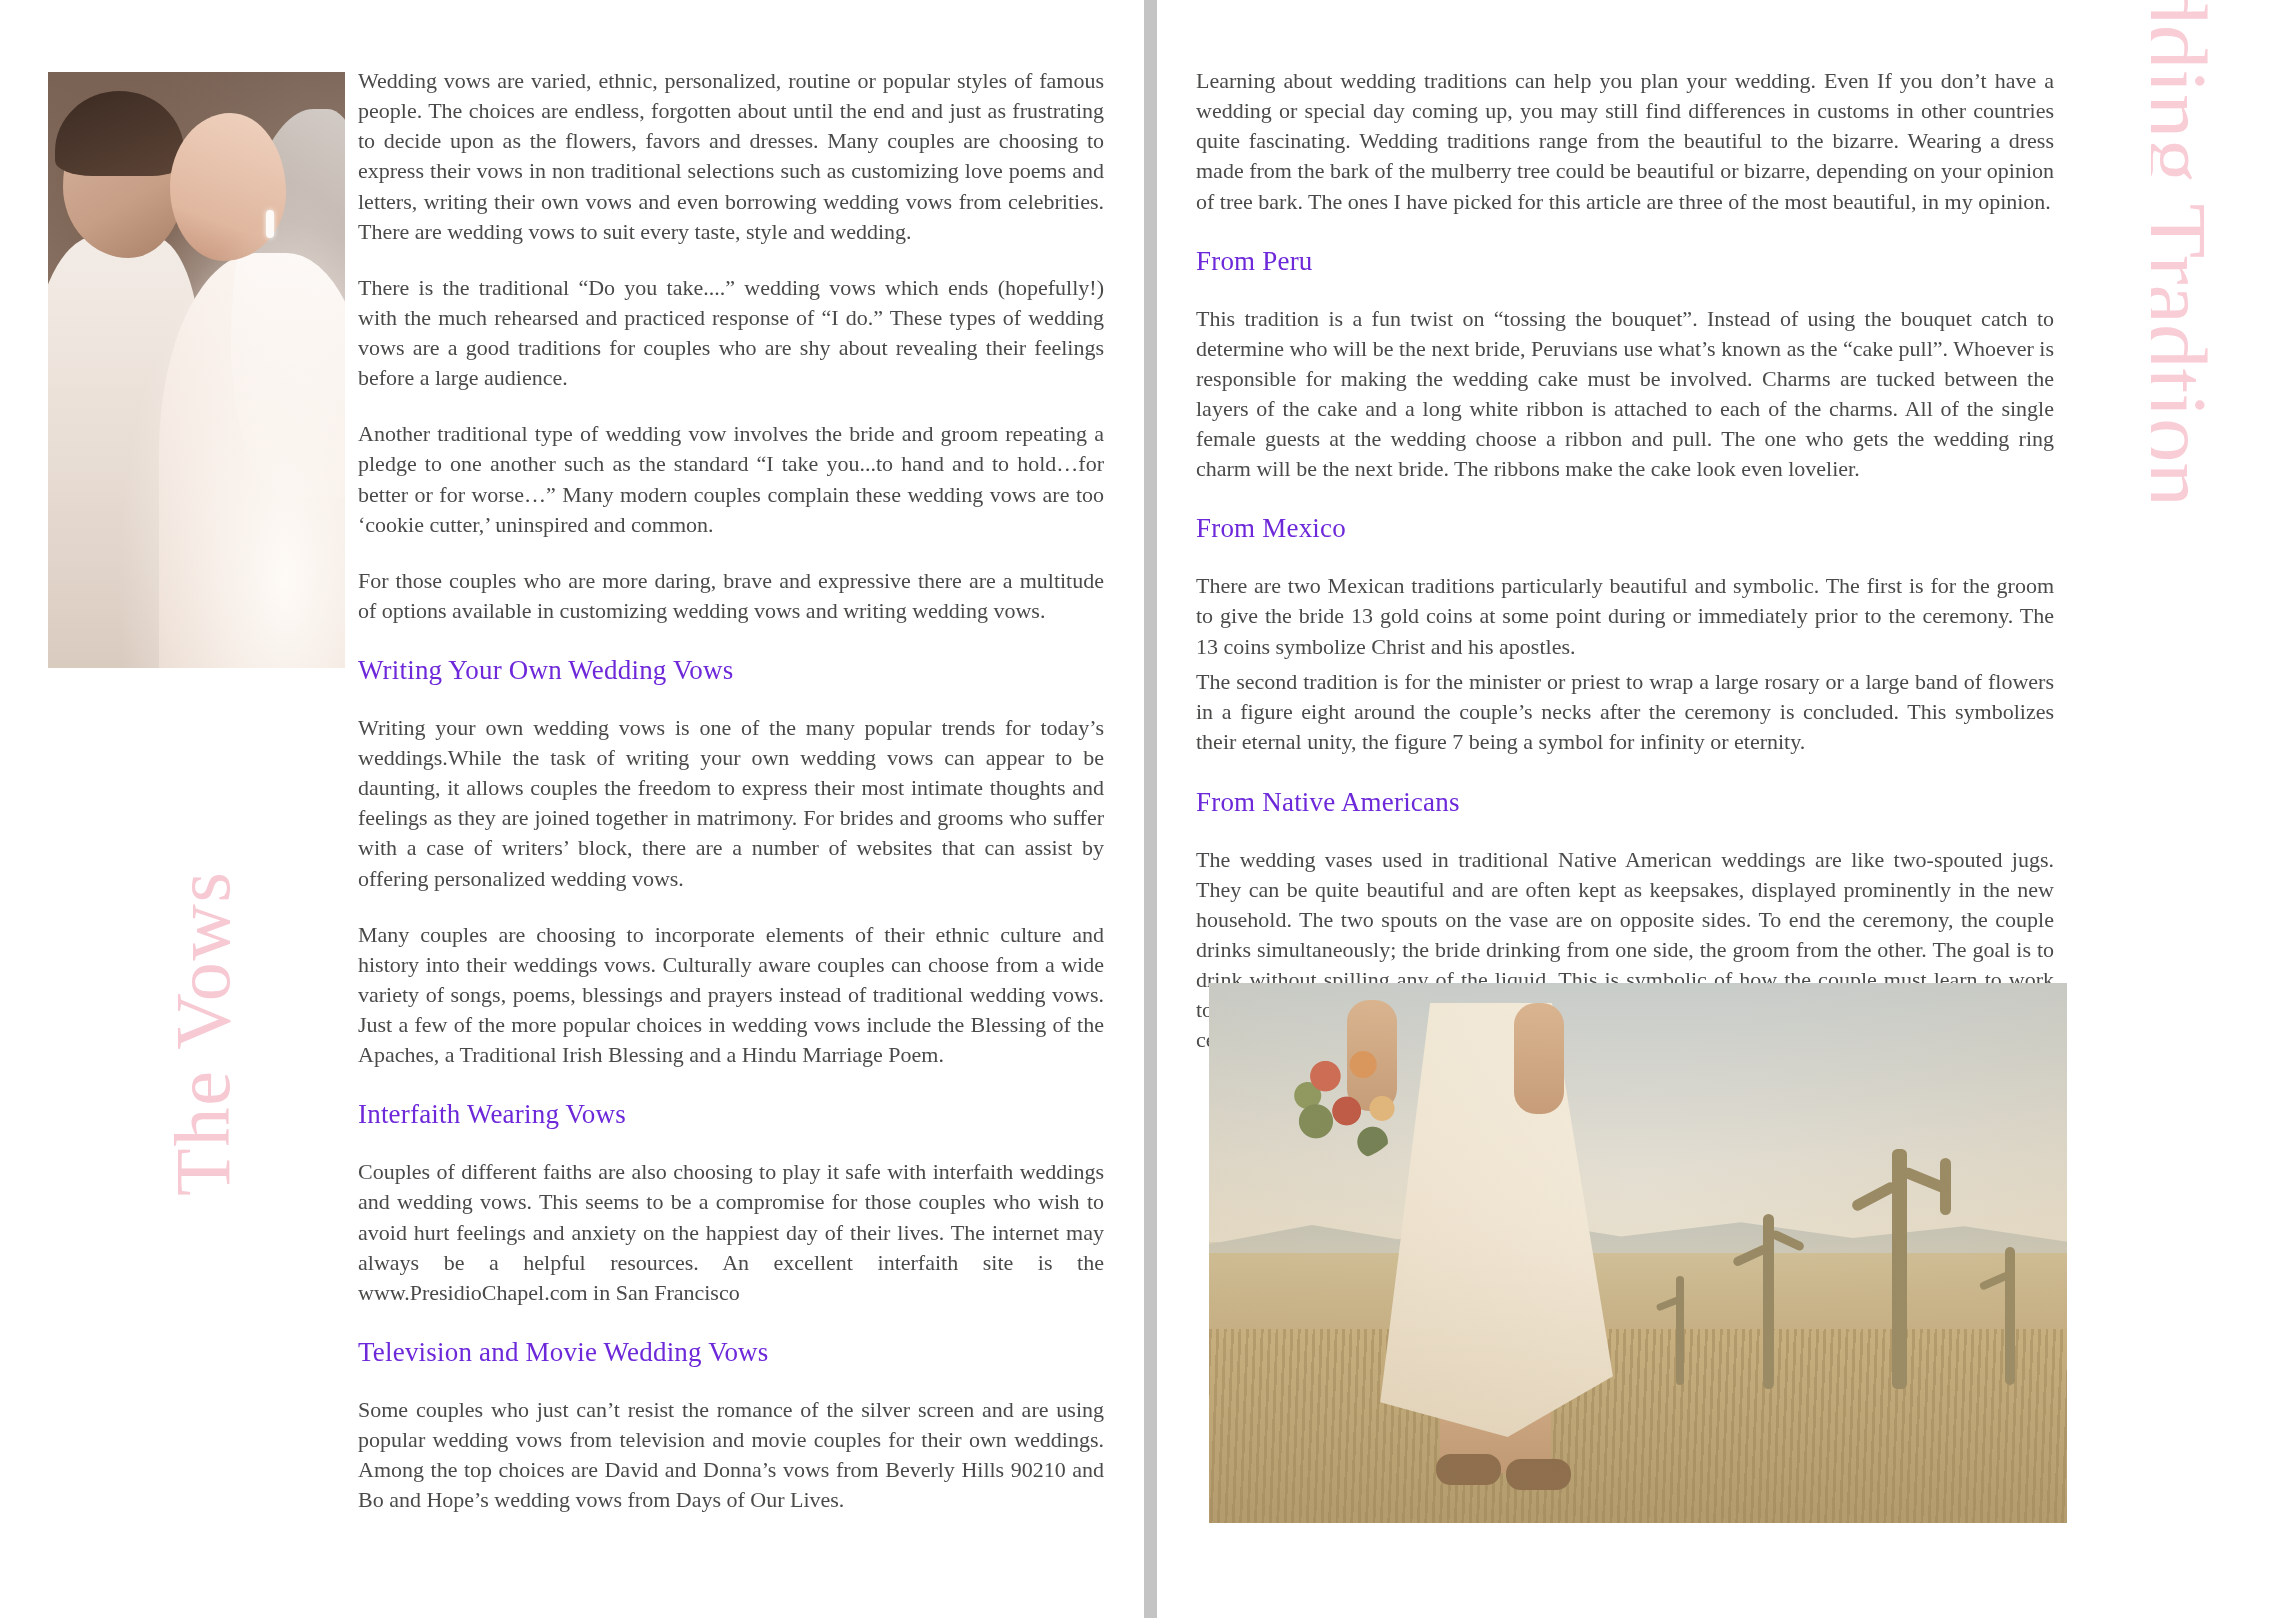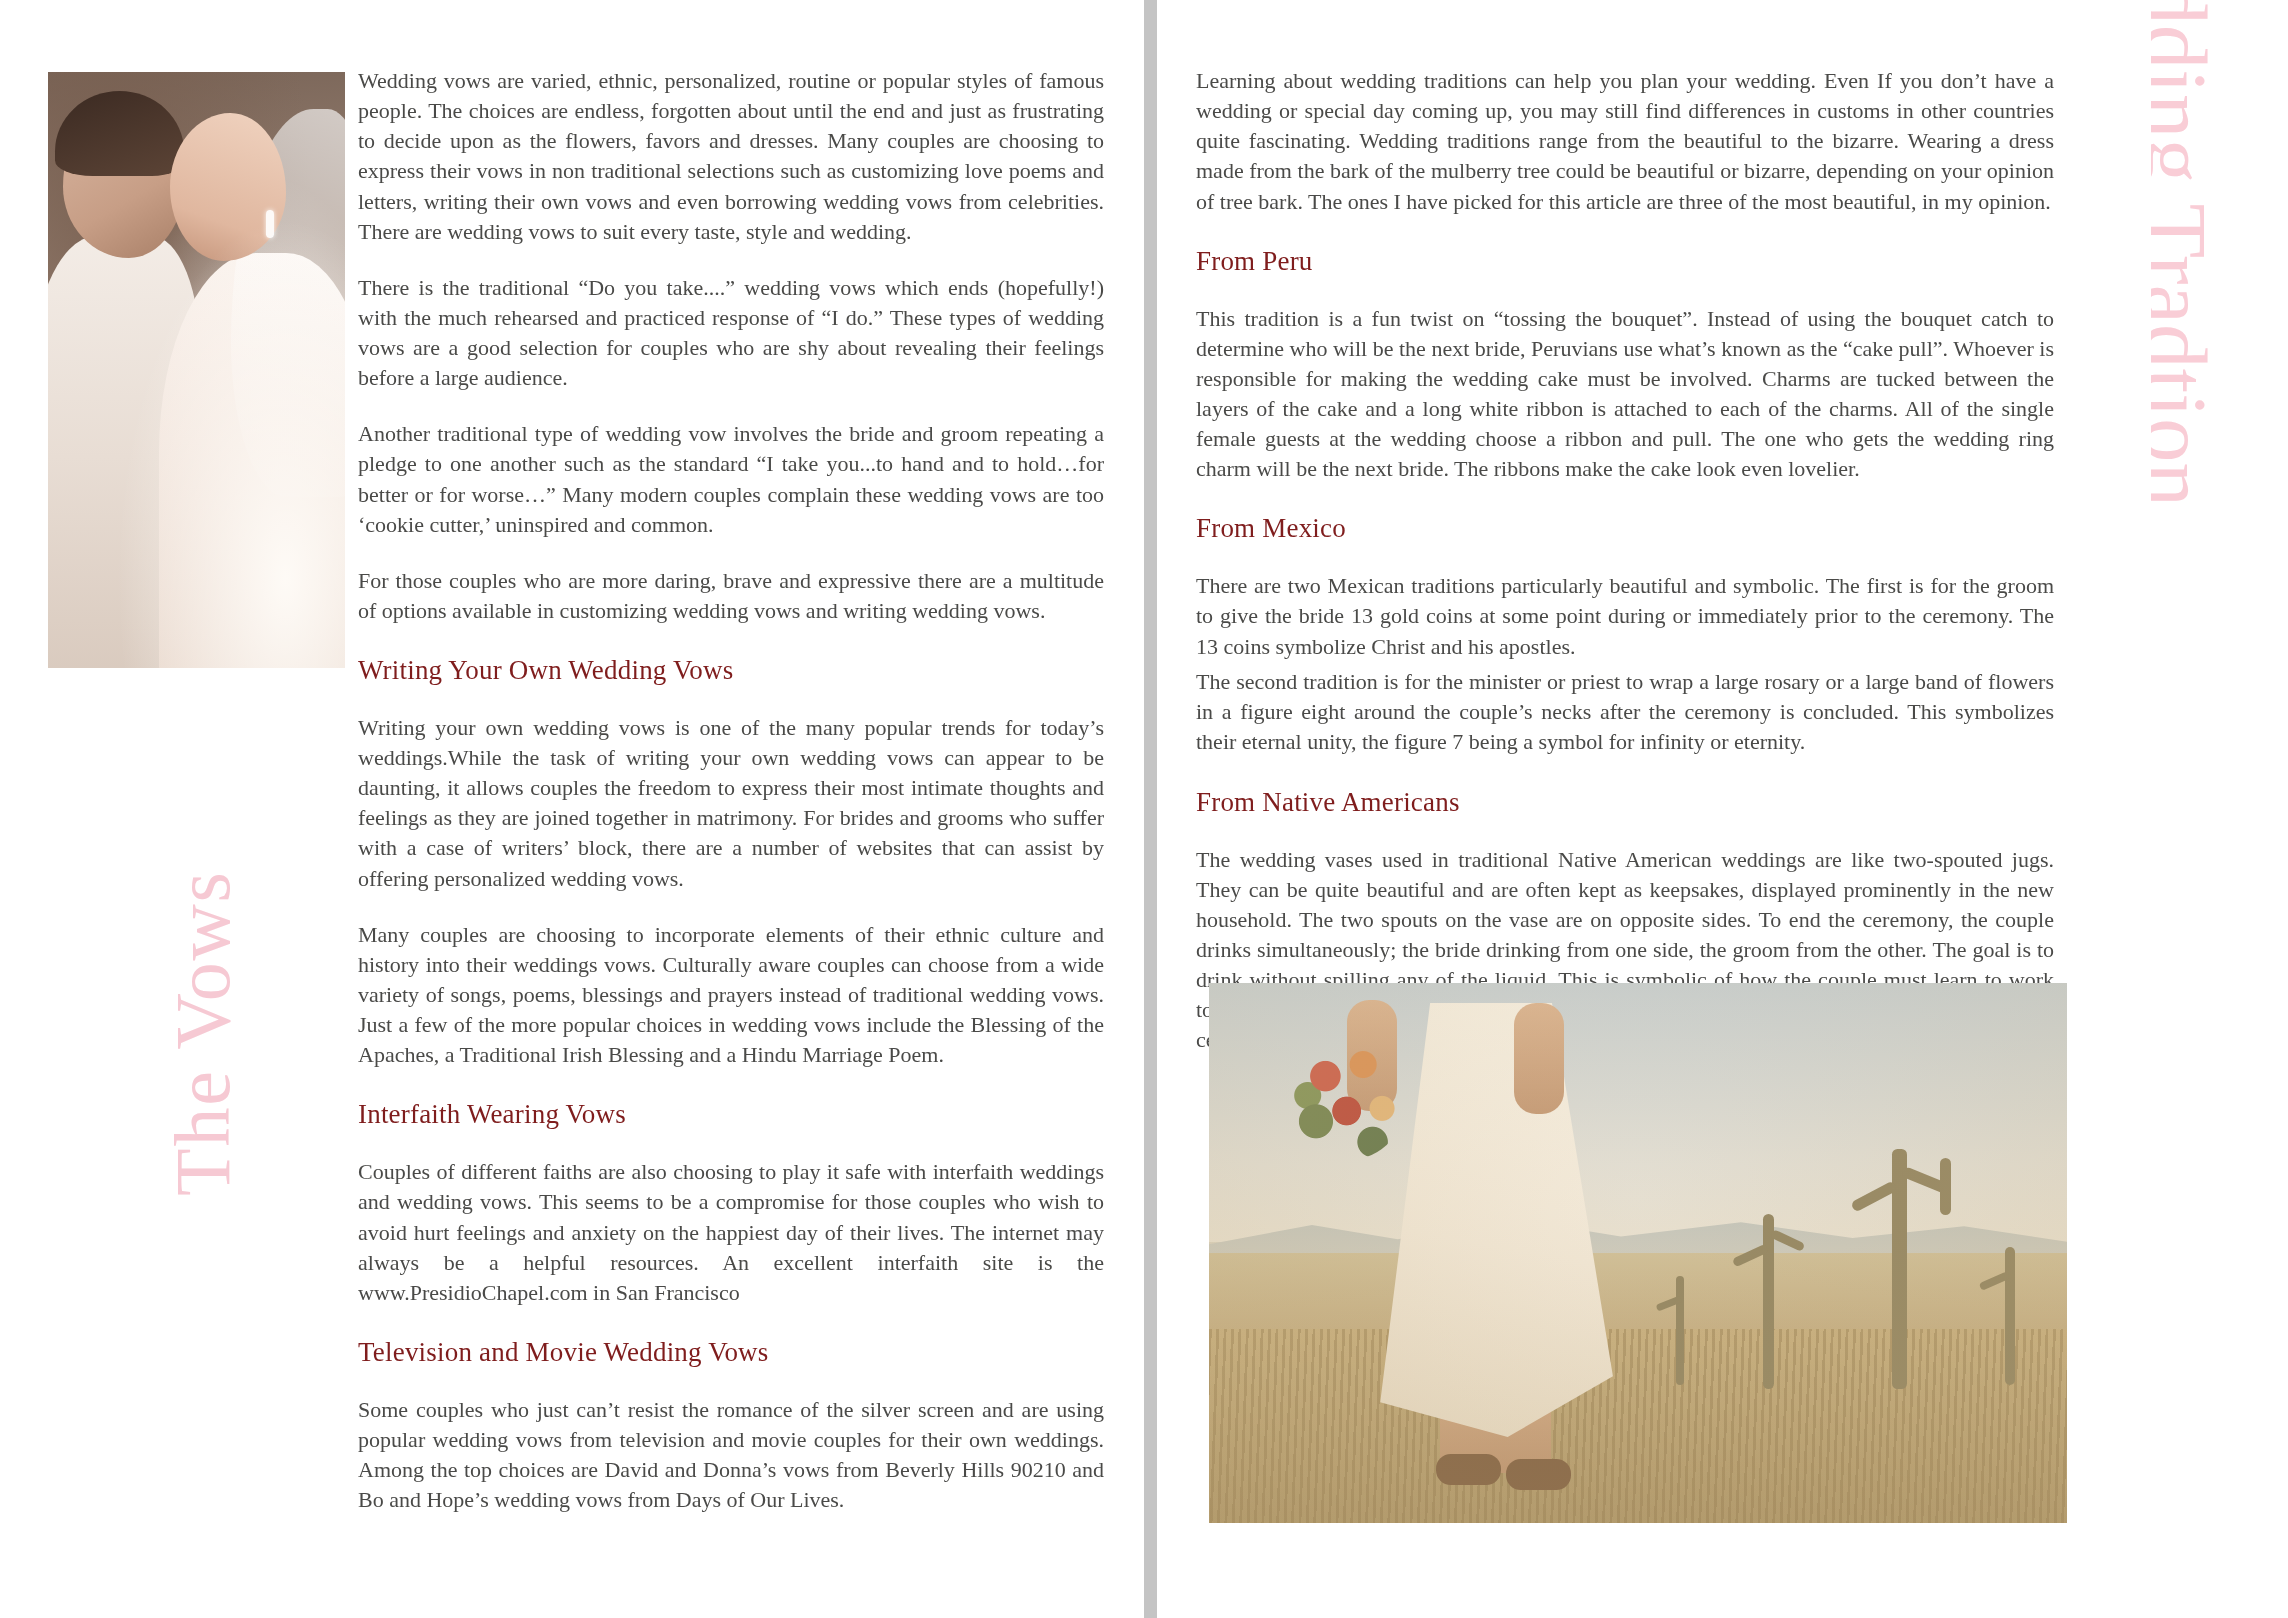--- a/index.html
+++ b/index.html
@@ -144,21 +144,21 @@
     text-align: justify;
   }
   p.body {
     margin: 0 0 26px 0;
   }
   p.body.tight { margin-bottom: 5.5px; }
   h2.section {
     margin: 18.5px 0 24px 0;
     font-weight: normal;
     font-size: 27px;
-    color: #7f1d1d;
+    color: #6d28d9;
     letter-spacing: 0.2px;
     text-align: left;
   }
   .side-title-right-wrap {
     position: absolute;
     right: 0px;
     top: 0px;
     width: 138px;
     height: 1619px;
     overflow: hidden;
@@ -277,21 +277,21 @@
       <div class="bride-head"></div>
       <div class="bride-hair"></div>
       <div class="earring"></div>
       <div class="glow"></div>
     </div>
 
     <div class="side-title-left">The Vows</div>
 
     <div class="col-left">
       <p class="body">Wedding vows are varied, ethnic, personalized, routine or popular styles of famous people. The choices are endless, forgotten about until the end and just as frustrating to decide upon as the flowers, favors and dresses. Many couples are choosing to express their vows in non traditional selections such as customizing love poems and letters, writing their own vows and even borrowing wedding vows from celebrities. There are wedding vows to suit every taste, style and wedding.</p>
-      <p class="body">There is the traditional “Do you take....” wedding vows which ends (hopefully!) with the much rehearsed and practiced response of “I do.” These types of wedding vows are a good selection for couples who are shy about revealing their feelings before a large audience.</p>
+      <p class="body">There is the traditional “Do you take....” wedding vows which ends (hopefully!) with the much rehearsed and practiced response of “I do.” These types of wedding vows are a good traditions for couples who are shy about revealing their feelings before a large audience.</p>
       <p class="body">Another traditional type of wedding vow involves the bride and groom repeating a pledge to one another such as the standard “I take you...to hand and to hold…for better or for worse…” Many modern couples complain these wedding vows are too ‘cookie cutter,’ uninspired and common.</p>
       <p class="body">For those couples who are more daring, brave and expressive there are a multitude of options available in customizing wedding vows and writing wedding vows.</p>
 
       <h2 class="section">Writing Your Own Wedding Vows</h2>
       <p class="body">Writing your own wedding vows is one of the many popular trends for today’s weddings.While the task of writing your own wedding vows can appear to be daunting, it allows couples the freedom to express their most intimate thoughts and feelings as they are joined together in matrimony. For brides and grooms who suffer with a case of writers’ block, there are a number of websites that can assist by offering personalized wedding vows.</p>
 
       <p class="body">Many couples are choosing to incorporate elements of their ethnic culture and history into their weddings vows. Culturally aware couples can choose from a wide variety of songs, poems, blessings and prayers instead of traditional wedding vows. Just a few of the more popular choices in wedding vows include the Blessing of the Apaches, a Traditional Irish Blessing and a Hindu Marriage Poem.</p>
 
       <h2 class="section">Interfaith Wearing Vows</h2>
       <p class="body">Couples of different faiths are also choosing to play it safe with interfaith weddings and wedding vows. This seems to be a compromise for those couples who wish to avoid hurt feelings and anxiety on the happiest day of their lives. The internet may always be a helpful resources. An excellent interfaith site is the www.PresidioChapel.com in San Francisco</p>

